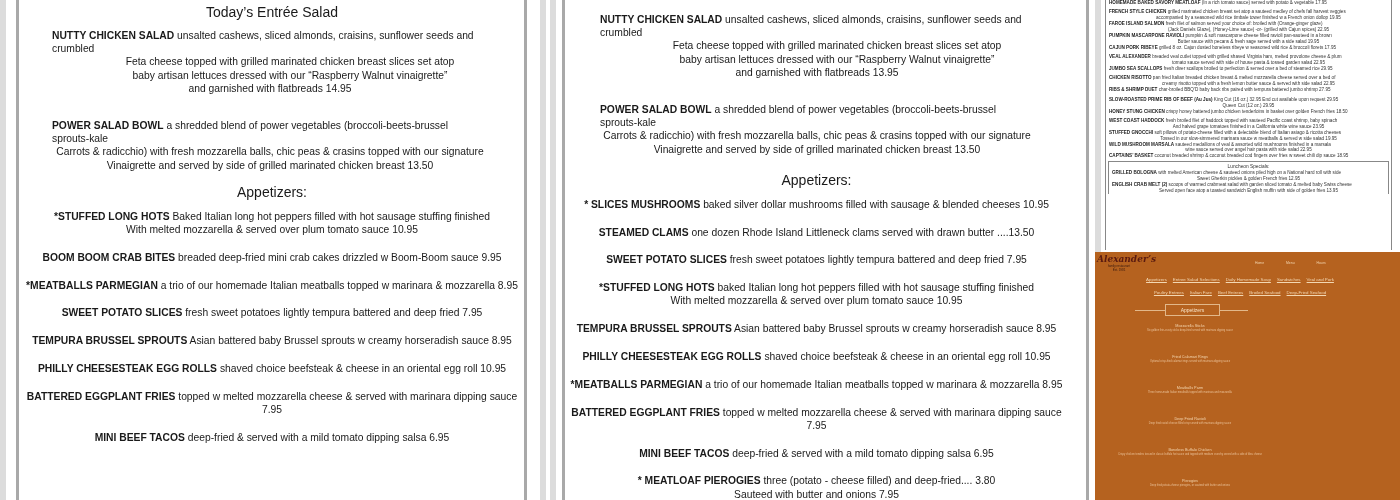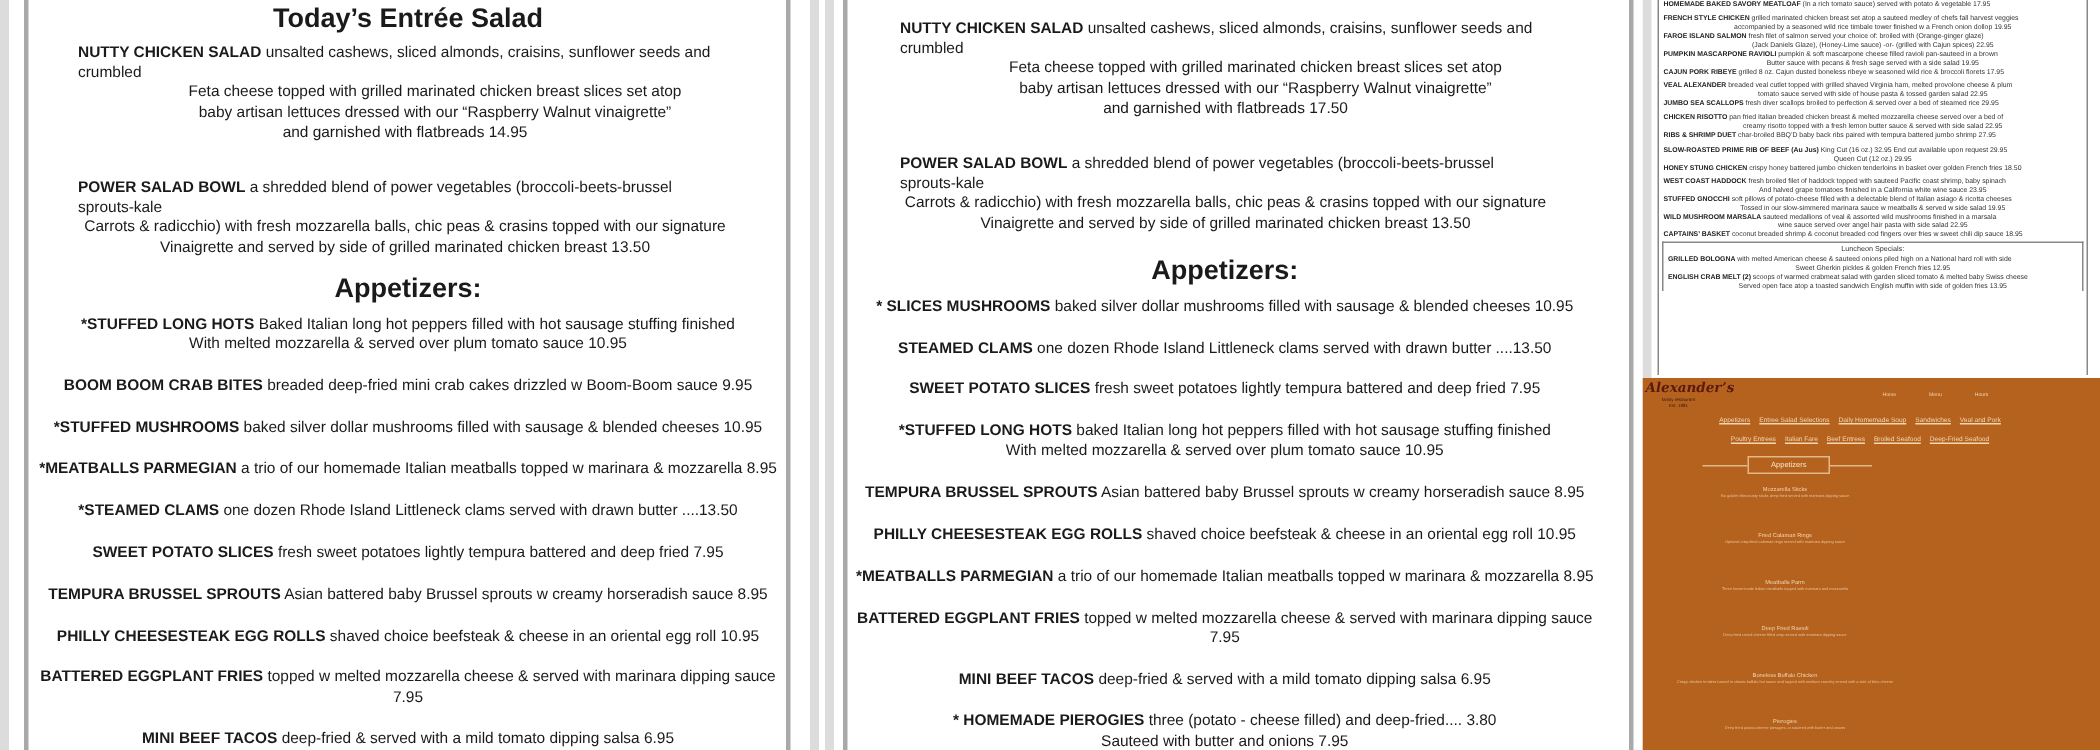--- a/index.html
+++ b/index.html
@@ -11,21 +11,21 @@
   .edge.light { background: #dcdcdc; width: 6px; }
 
   
   #p1 { left: 0; width: 540px; }
   #p1 .page { position: absolute; left: 18px; top: 0; width: 508px; height: 500px; }
   
   #p2 { left: 540px; width: 555px; }
   #p2 .page { position: absolute; left: 24px; top: -10px; width: 505px; height: 520px; }
 
   .page { text-align: center; font-size: 10.3px; line-height: 13.2px; }
-  .section-title { font-weight: bold; font-size: 18px; line-height: 16px; }
+  .section-title { font-weight: normal; font-size: 14px; line-height: 16px; }
   .item { margin-bottom: 14.6px; }
   .item b { font-weight: bold; }
 
   
   #p3 { left: 1095px; width: 305px; }
   #p3 .dense {
     position: absolute; left: 10px; top: 0; width: 287px; height: 250px;
     font-size: 4.6px; line-height: 5.9px; color: #333; background: #fff;
     border-left: 1px solid #888; border-right: 1px solid #888;
   }
@@ -77,63 +77,61 @@
     <div style="margin-top:24px; padding-left:34px; width:470px;">
       <div style="text-align:left;"><b>POWER SALAD BOWL</b> <span>a shredded blend of power vegetables (broccoli-beets-brussel sprouts-kale</span></div>
       <div>Carrots &amp; radicchio) with fresh mozzarella balls, chic peas &amp; crasins topped with our signature</div>
       <div>Vinaigrette and served by side of grilled marinated chicken breast 13.50</div>
     </div>
 
     <div class="section-title" style="margin-top:12px; margin-bottom:10px;">Appetizers:</div>
 
     <div class="item"><b>*STUFFED LONG HOTS</b> <span>Baked Italian long hot peppers filled with hot sausage stuffing finished</span><br><span>With melted mozzarella &amp; served over plum tomato sauce 10.95</span></div>
     <div class="item"><b>BOOM BOOM CRAB BITES</b> <span>breaded deep-fried mini crab cakes drizzled w Boom-Boom sauce 9.95</span></div>
-    <div class="item"><b>*STUFFED MUSHROOMS</b> <span>baked silver dollar mushrooms filled with sausage &amp; blended cheeses 10.95</span></div>
     <div class="item"><b>*MEATBALLS PARMEGIAN</b> <span>a trio of our homemade Italian meatballs topped w marinara &amp; mozzarella 8.95</span></div>
-    <div class="item"><b>*STEAMED CLAMS</b> <span>one dozen Rhode Island Littleneck clams served with drawn butter ....13.50</span></div>
     <div class="item"><b>SWEET POTATO SLICES</b> <span>fresh sweet potatoes lightly tempura battered and deep fried 7.95</span></div>
     <div class="item"><b>TEMPURA BRUSSEL SPROUTS</b> <span>Asian battered baby Brussel sprouts w creamy horseradish sauce 8.95</span></div>
     <div class="item"><b>PHILLY CHEESESTEAK EGG ROLLS</b> <span>shaved choice beefsteak &amp; cheese in an oriental egg roll 10.95</span></div>
     <div class="item"><b>BATTERED EGGPLANT FRIES</b> <span>topped w melted mozzarella cheese &amp; served with marinara dipping sauce 7.95</span></div>
     <div class="item"><b>MINI BEEF TACOS</b> <span>deep-fried &amp; served with a mild tomato dipping salsa 6.95</span></div>
 
   </div>
 </div>
 
 <div class="panel" id="p2">
   <div class="edge light" style="left:0;"></div>
   <div class="edge light" style="left:10px;"></div>
   <div class="edge" style="left:22px;"></div>
   <div class="edge" style="left:546px;"></div>
   <div class="page">
     <div style="margin-top:23px; padding-left:36px; width:470px;">
       <div style="text-align:left;"><b>NUTTY CHICKEN SALAD</b> <span>unsalted cashews, sliced almonds, craisins, sunflower seeds and crumbled</span></div>
       <div style="padding-left:40px;">Feta cheese topped with grilled marinated chicken breast slices set atop</div>
       <div style="padding-left:40px;">baby artisan lettuces dressed with our “Raspberry Walnut vinaigrette”</div>
-      <div>and garnished with flatbreads 17.50</div>
+      <div>and garnished with flatbreads 13.95</div>
     </div>
 
     <div style="margin-top:24px; padding-left:36px; width:470px;">
       <div style="text-align:left;"><b>POWER SALAD BOWL</b> <span>a shredded blend of power vegetables (broccoli-beets-brussel sprouts-kale</span></div>
       <div>Carrots &amp; radicchio) with fresh mozzarella balls, chic peas &amp; crasins topped with our signature</div>
       <div>Vinaigrette and served by side of grilled marinated chicken breast 13.50</div>
     </div>
 
     <div class="section-title" style="margin-top:16px; margin-bottom:10px;">Appetizers:</div>
 
     <div class="item"><b>* SLICES MUSHROOMS</b> <span>baked silver dollar mushrooms filled with sausage &amp; blended cheeses 10.95</span></div>
     <div class="item"><b>STEAMED CLAMS</b> <span>one dozen Rhode Island Littleneck clams served with drawn butter ....13.50</span></div>
     <div class="item"><b>SWEET POTATO SLICES</b> <span>fresh sweet potatoes lightly tempura battered and deep fried 7.95</span></div>
     <div class="item"><b>*STUFFED LONG HOTS</b> <span>baked Italian long hot peppers filled with hot sausage stuffing finished</span><br><span>With melted mozzarella &amp; served over plum tomato sauce 10.95</span></div>
     <div class="item"><b>TEMPURA BRUSSEL SPROUTS</b> <span>Asian battered baby Brussel sprouts w creamy horseradish sauce 8.95</span></div>
     <div class="item"><b>PHILLY CHEESESTEAK EGG ROLLS</b> <span>shaved choice beefsteak &amp; cheese in an oriental egg roll 10.95</span></div>
     <div class="item"><b>*MEATBALLS PARMEGIAN</b> <span>a trio of our homemade Italian meatballs topped w marinara &amp; mozzarella 8.95</span></div>
     <div class="item"><b>BATTERED EGGPLANT FRIES</b> <span>topped w melted mozzarella cheese &amp; served with marinara dipping sauce 7.95</span></div>
     <div class="item"><b>MINI BEEF TACOS</b> <span>deep-fried &amp; served with a mild tomato dipping salsa 6.95</span></div>
-    <div class="item"><b>* HOMEMADE PIEROGIES</b> <span>three (potato - cheese filled) and deep-fried.... 3.80</span><br><span>Sauteed with butter and onions 7.95</span></div>
+    <div class="item"><b>* MEATLOAF PIEROGIES</b> <span>three (potato - cheese filled) and deep-fried.... 3.80</span><br><span>Sauteed with butter and onions 7.95</span></div>
 
   </div>
 </div>
 
 <div class="panel" id="p3">
   <div class="edge light" style="left:0;"></div>
   <div class="dense">
     <div id="entree-list">
         <div class="ditem"><b>HOMEMADE BAKED SAVORY MEATLOAF</b> <span>(In a rich tomato sauce) served with potato &amp; vegetable 17.95</span></div>
         <div class="gap"></div>

